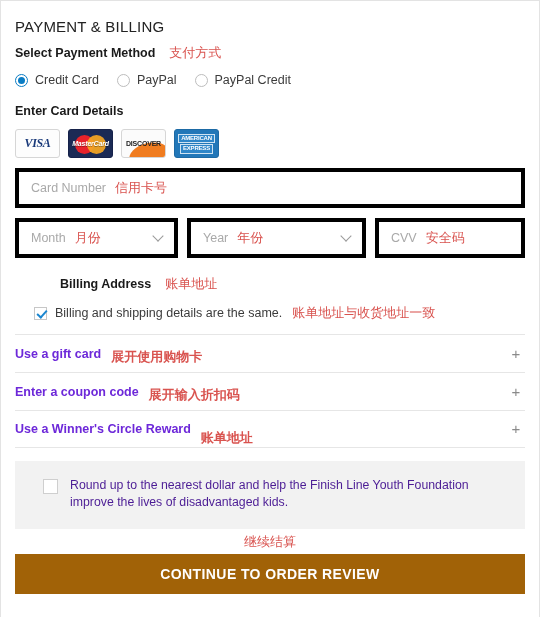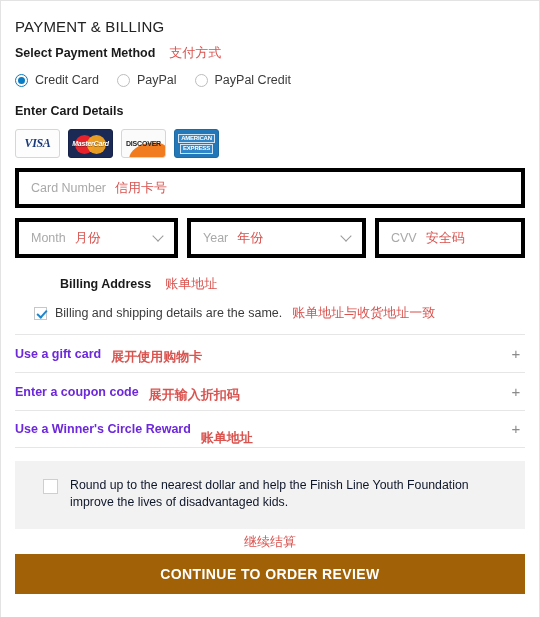--- a/index.html
+++ b/index.html
@@ -165,21 +165,21 @@
     margin-top: 13px;
     background: #f2f2f2;
     padding: 16px 14px 18px 14px;
     display: flex; align-items: flex-start;
   }
   .cb-big {
     width: 15px; height: 15px; border: 1px solid #cfcfcf;
     background: #fff; flex: none; margin: 2px 12px 0 14px;
   }
   .roundup-text {
-    font-size: 12.3px; color: #0f172a; line-height: 1.38;
+    font-size: 12.3px; color: #4c1d95; line-height: 1.38;
     max-width: 400px;
   }
 
   
   .cta-note {
     text-align: center; margin-top: 4px; line-height: 1;
   }
   .cta {
     margin: 5px 14px 0 14px;
     background: #a16207;

